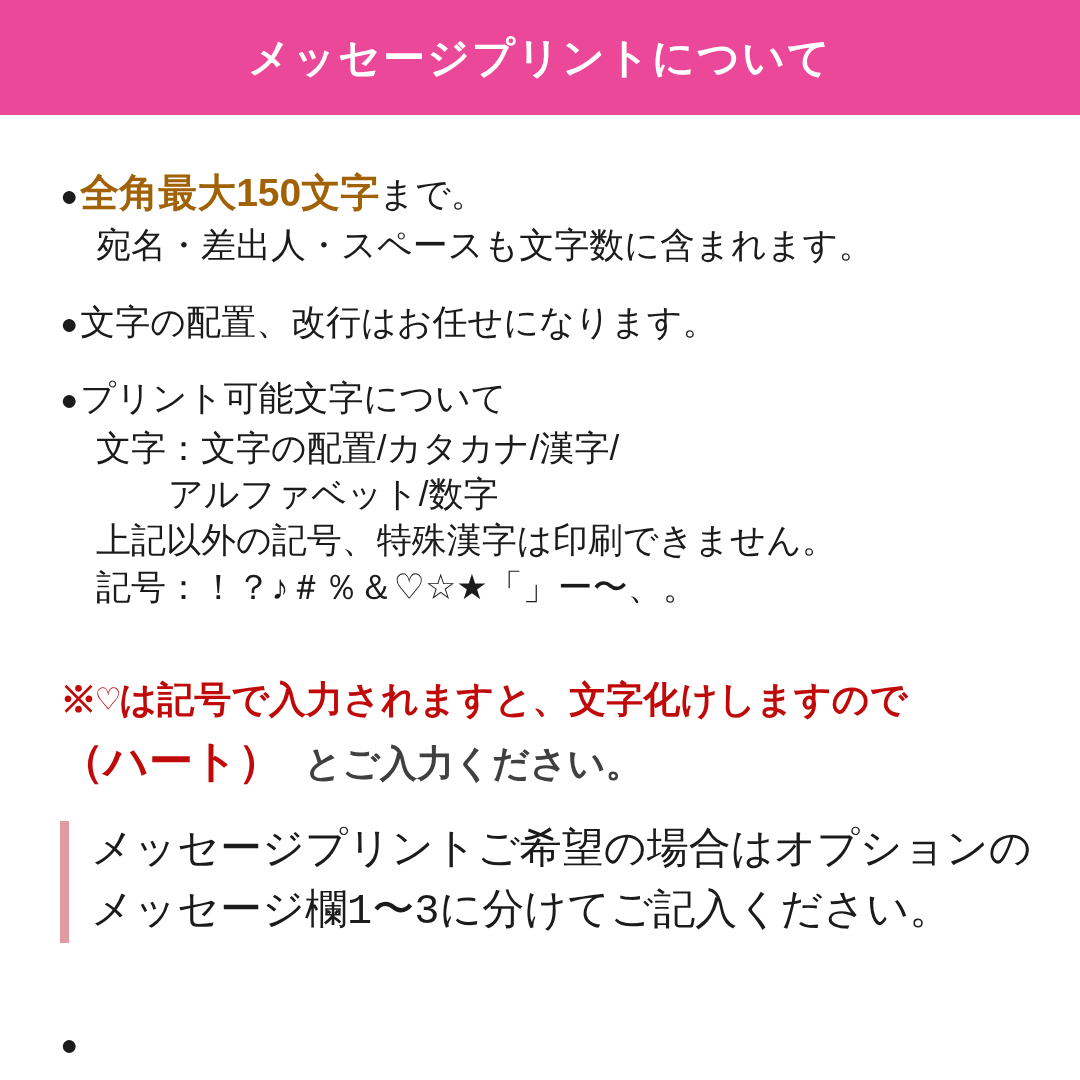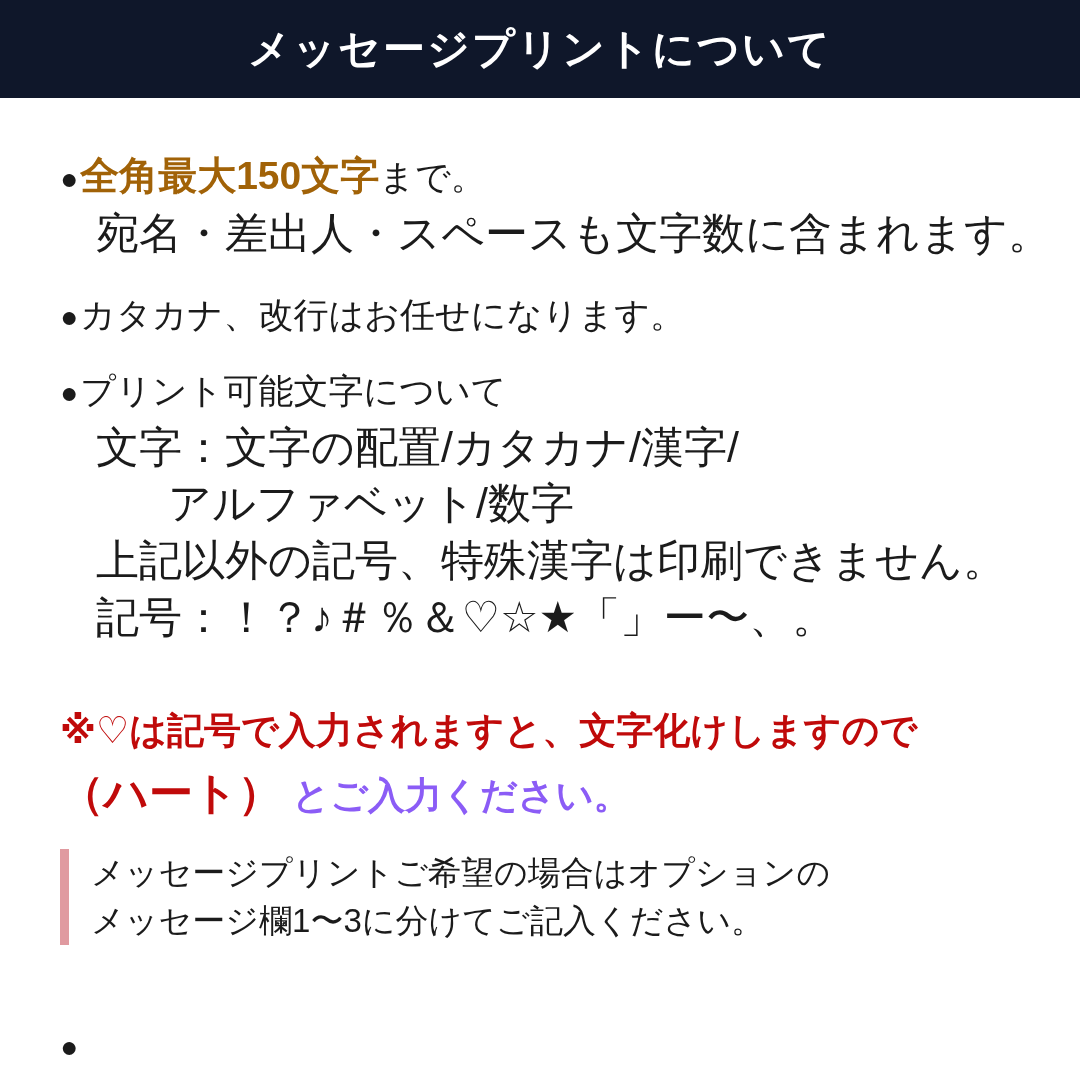--- a/index.html
+++ b/index.html
@@ -16,22 +16,22 @@
   }
   .page {
     position: relative;
     width: 1080px;
     height: 1080px;
     box-sizing: border-box;
   }
   
   .header {
     width: 100%;
-    height: 98px;
-    background: #0f172a;
+    height: 115px;
+    background: #ec4899;
     display: flex;
     align-items: center;
     justify-content: center;
   }
   .header-title {
     color: #ffffff;
     font-size: 42px;
     font-weight: 700;
     letter-spacing: 2px;
     line-height: 1;
@@ -39,21 +39,21 @@
   
   .content {
     padding: 52px 60px 0 60px;
     box-sizing: border-box;
   }
   .block {
     margin-bottom: 30px;
   }
   .line {
     display: block;
-    font-size: 43px;
+    font-size: 35px;
     line-height: 1.32;
     white-space: nowrap;
   }
   .bullet-line {
     display: flex;
     align-items: baseline;
     font-size: 35px;
     line-height: 1.32;
     white-space: nowrap;
   }
@@ -76,59 +76,61 @@
   }
   .gap-sm { margin-top: 4px; }
 
   .spacer-30 { height: 30px; }
   .spacer-40 { height: 42px; }
 
   
   .warning {
     color: #c00a0a;
     font-weight: 700;
-    margin-top: 0;
+    margin-top: 8px;
+    font-family: Liberation Mono, monospace;
   }
   .warning .w1 {
     display: block;
     font-size: 37px;
     line-height: 1.35;
     white-space: nowrap;
   }
   .warning .w2 {
     display: block;
     font-size: 37px;
     line-height: 1.4;
     white-space: nowrap;
     margin-top: 6px;
   }
   .warning .w2 .big {
     font-size: 44px;
   }
   .warning .w2 .tail {
-    color: #8b5cf6;
+    color: #404040;
     font-weight: 700;
     font-size: 37px;
     text-align: center;
   }
 
   
   .note {
     display: flex;
     margin-top: 26px;
   }
   .note-bar {
     width: 9px;
     background: #e09aa0;
     margin-right: 22px;
     flex: none;
   }
   .note-text .line {
-    font-size: 33px;
+    font-size: 42px;
     line-height: 1.45;
+    font-family: Liberation Mono, monospace;
   }
 
   .footer-line {
     margin-top: 40px;
   }
 </style>
 </head>
 <body>
 
 <div class="page">
@@ -144,21 +146,21 @@
         <span class="bullet">●</span>
         <span class="em-red-bold">全角最大150文字</span>
         <span>まで。</span>
       </div>
       <div class="line indent-1 gap-sm">宛名・差出人・スペースも文字数に含まれます。</div>
     </div>
 
     <div class="block">
       <div class="bullet-line">
         <span class="bullet">●</span>
-        <span>カタカナ、改行はお任せになります。</span>
+        <span>文字の配置、改行はお任せになります。</span>
       </div>
     </div>
 
     <div class="block">
       <div class="bullet-line">
         <span class="bullet">●</span>
         <span>プリント可能文字について</span>
       </div>
       <div class="line indent-1 gap-sm">文字：文字の配置/カタカナ/漢字/</div>
       <div class="line indent-2">アルファベット/数字</div>

